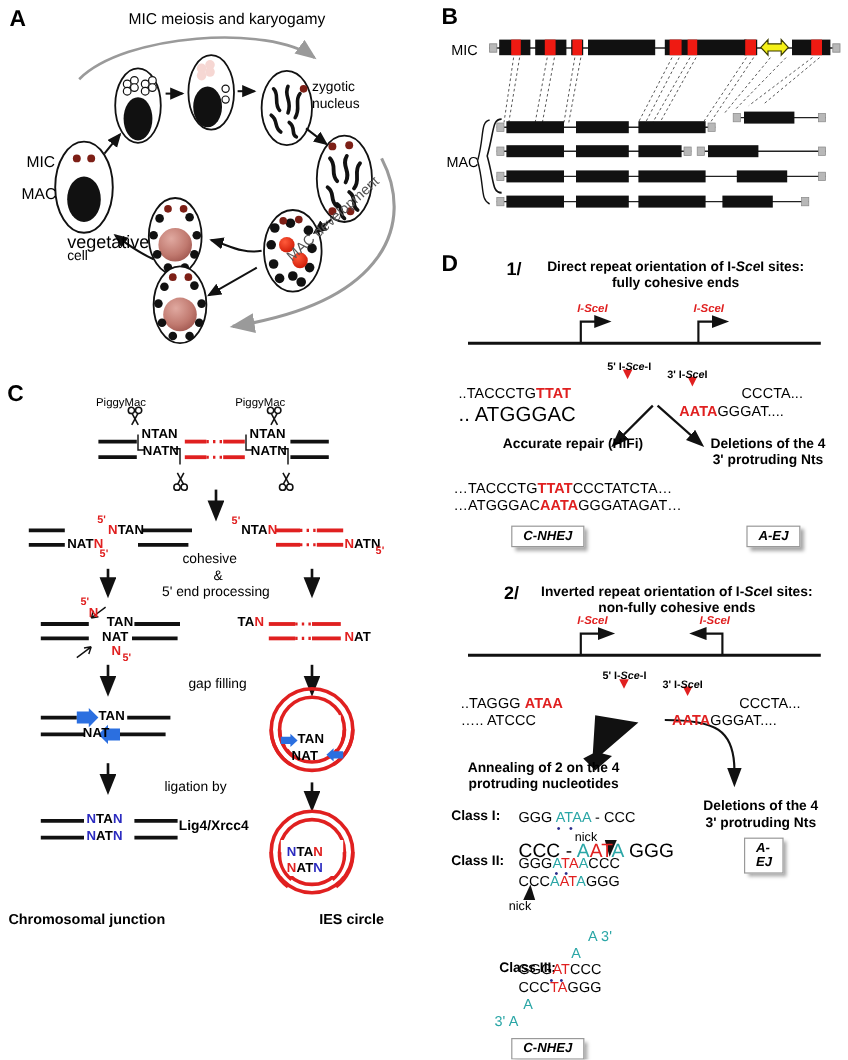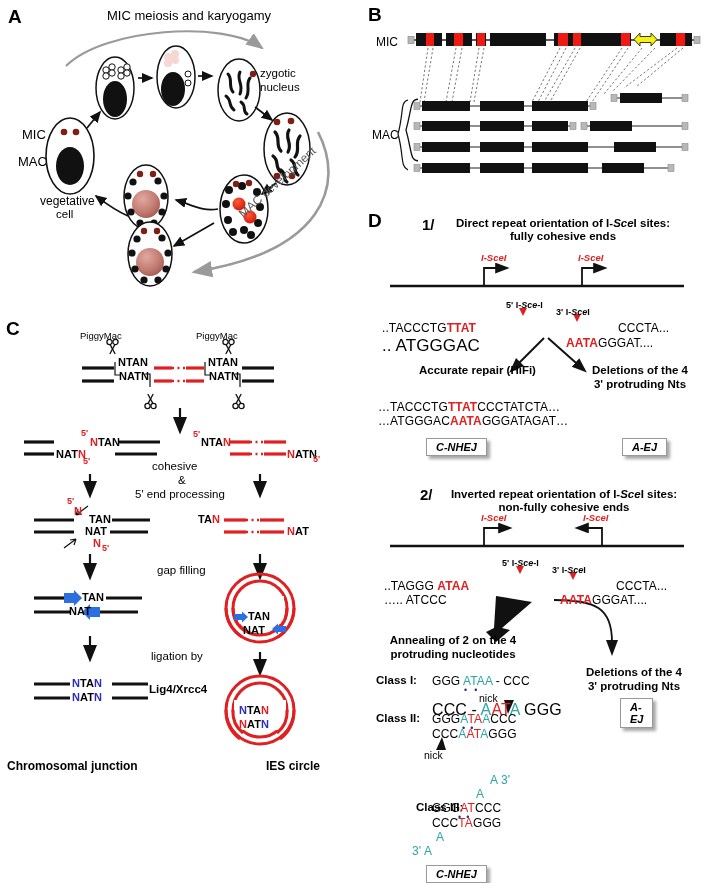--- a/index.html
+++ b/index.html
@@ -166,21 +166,21 @@
       <line x1="272" y1="179" x2="258" y2="190" stroke="#111" stroke-width="1.7" marker-end="url(#ah)"></line>
       <path d="M214,205 C198,208 186,200 172,196" fill="none" stroke="#111" stroke-width="1.7" marker-end="url(#ah)"></path>
       <line x1="210" y1="219" x2="170" y2="242" stroke="#111" stroke-width="1.7" marker-end="url(#ah)"></line>
       <path d="M124,212 C110,206 100,198 92,192" fill="none" stroke="#111" stroke-width="1.7" marker-end="url(#ah)"></path>
     </svg>
 
     <div class="abs" style="left:18px;top:123px;font-size:13px;">MIC</div>
     <div class="abs" style="left:14px;top:150px;font-size:13px;">MAC</div>
     <div class="abs" style="left:256px;top:63px;font-size:11.5px;">zygotic</div>
     <div class="abs" style="left:256px;top:77px;font-size:11.5px;">nucleus</div>
-    <div class="abs" style="left:36px;top:190px;font-size:12px;">vegetative</div>
+    <div class="abs" style="left:52px;top:190px;font-size:15px;">vegetative</div>
     <div class="abs" style="left:52px;top:204px;font-size:11.5px;">cell</div>
     <div class="abs" style="left:232px;top:206px;font-size:12px;color:#555;
           transform:rotate(-42deg);transform-origin:0 0;white-space:nowrap;">MAC development</div>
   </div>
 
   <div class="abs" style="left:364px;top:2px;width:342px;height:196px;">
     <div class="abs panel-letter" style="left:4px;top:2px;">B</div>
     <div class="abs" style="left:12px;top:33px;font-size:12px;">MIC</div>
     <div class="abs" style="left:8px;top:126px;font-size:12px;">MAC</div>
 
@@ -477,21 +477,21 @@
     <div class="abs mono-seq bold" style="left:285px;top:229px;"><span class="red">N</span>AT</div>
 
     <div class="abs ttl" style="left:155px;top:268px;">gap filling</div>
 
     <div class="abs mono-seq bold" style="left:80px;top:295px;">TAN</div>
     <div class="abs mono-seq bold" style="left:67px;top:309px;">NAT</div>
 
     <div class="abs mono-seq bold" style="left:246px;top:314px;">TAN</div>
     <div class="abs mono-seq bold" style="left:241px;top:328px;">NAT</div>
 
-    <div class="abs ttl" style="left:149px;top:354px;text-align:right;">ligation by</div>
+    <div class="abs ttl" style="left:135px;top:354px;text-align:right;">ligation by</div>
     <div class="abs ttl" style="left:147px;top:387px;font-weight:bold;">Lig4/Xrcc4</div>
 
     <div class="abs mono-seq bold" style="left:70px;top:381px;"><span class="blue">N</span>TA<span class="blue">N</span></div>
     <div class="abs mono-seq bold" style="left:70px;top:395px;"><span class="blue">N</span>AT<span class="blue">N</span></div>
 
     <div class="abs mono-seq bold" style="left:237px;top:408px;"><span class="blue">N</span>TA<span class="red">N</span></div>
     <div class="abs mono-seq bold" style="left:237px;top:422px;"><span class="red">N</span>AT<span class="blue">N</span></div>
 
     <div class="abs bold" style="left:5px;top:463px;font-size:12px;">Chromosomal junction</div>
     <div class="abs bold" style="left:229px;top:463px;font-size:12px;padding-left:35px;">IES circle</div>

